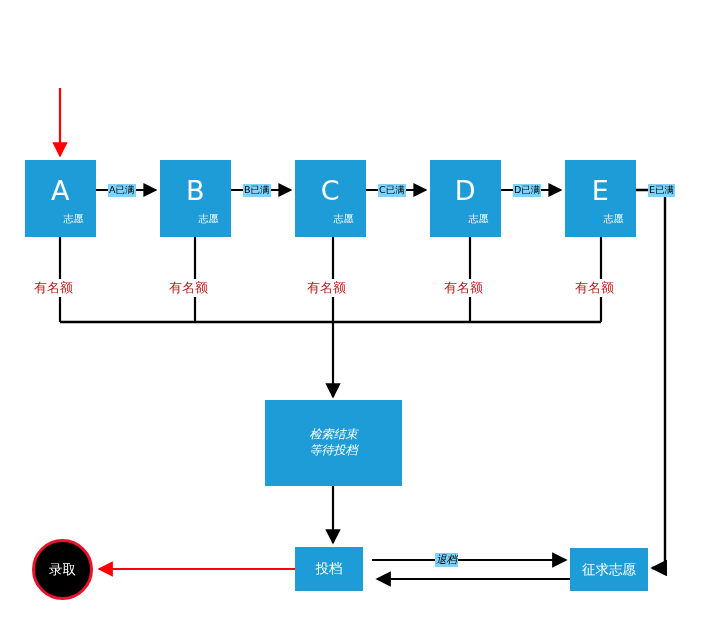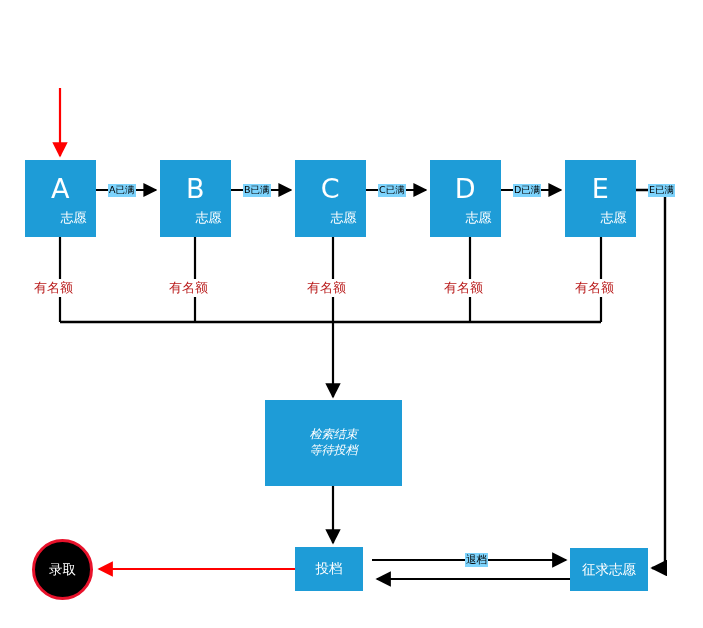--- a/index.html
+++ b/index.html
@@ -41,21 +41,21 @@
     height: 77px;
     padding-top: 2px;
   }
   .choice-letter {
     font-size: 27px;
     font-weight: 400;
     letter-spacing: 0.5px;
     margin-bottom: 7px;
   }
   .choice-sub {
-    font-size: 13px;
+    font-size: 10px;
     font-weight: 400;
     margin-left: 26px;
   }
   .wait-box {
     width: 137px;
     height: 86px;
     font-size: 12px;
     font-style: italic;
   }
   .wait-box .line {
@@ -187,15 +187,15 @@
   <div class="edge-label" style="left:378px; top:184px;">C已满</div>
   <div class="edge-label" style="left:513px; top:184px;">D已满</div>
   <div class="edge-label" style="left:648px; top:184px;">E已满</div>
 
   <div class="branch-label" style="left:32px; top:279px;">有名额</div>
   <div class="branch-label" style="left:167px; top:279px;">有名额</div>
   <div class="branch-label" style="left:305px; top:279px;">有名额</div>
   <div class="branch-label" style="left:442px; top:279px;">有名额</div>
   <div class="branch-label" style="left:573px; top:279px;">有名额</div>
 
-  <div class="edge-label" style="left:465px; top:553px; font-size:10.5px;">退档</div>
+  <div class="edge-label" style="left:435px; top:553px; font-size:10.5px;font-style:italic;">退档</div>
 
 </div>
 
 </body></html>

